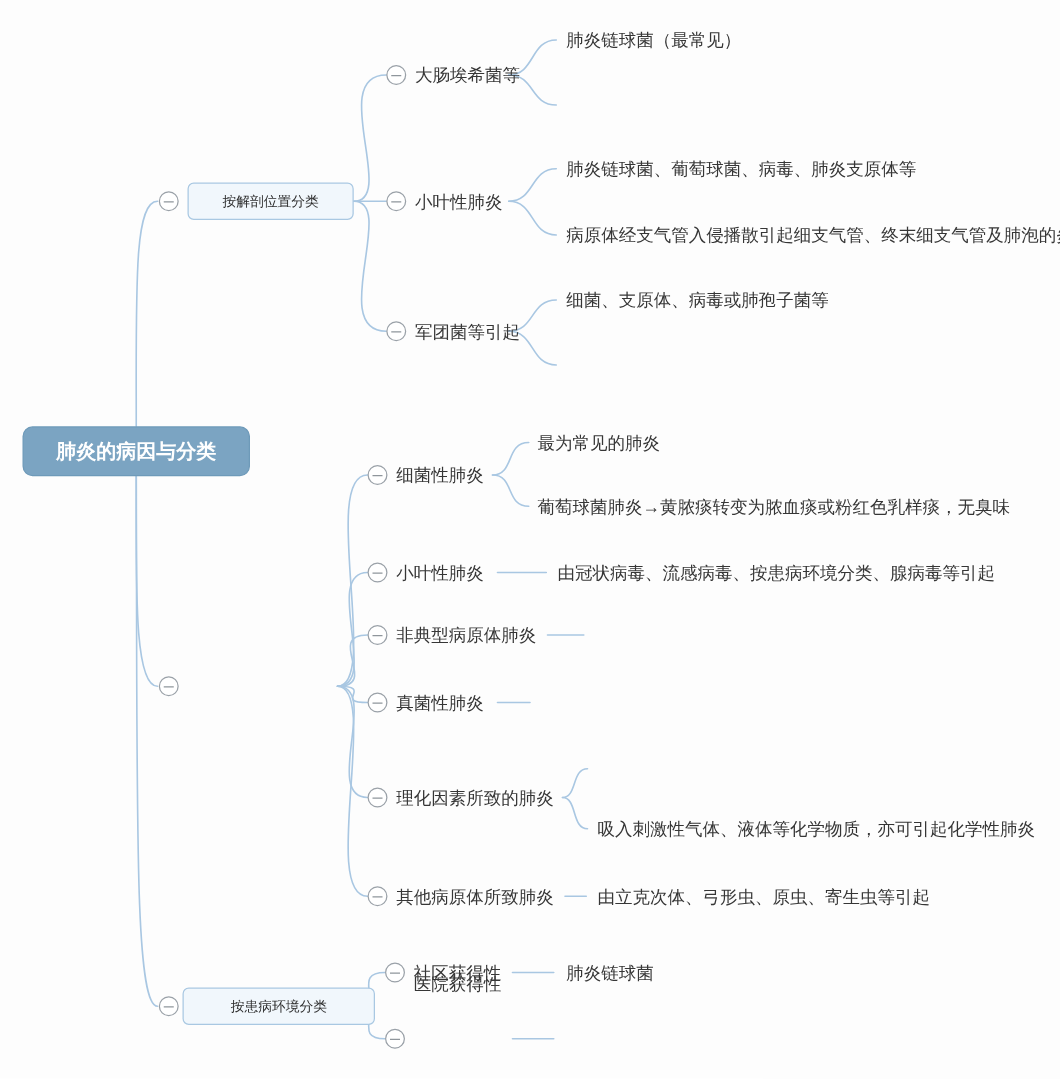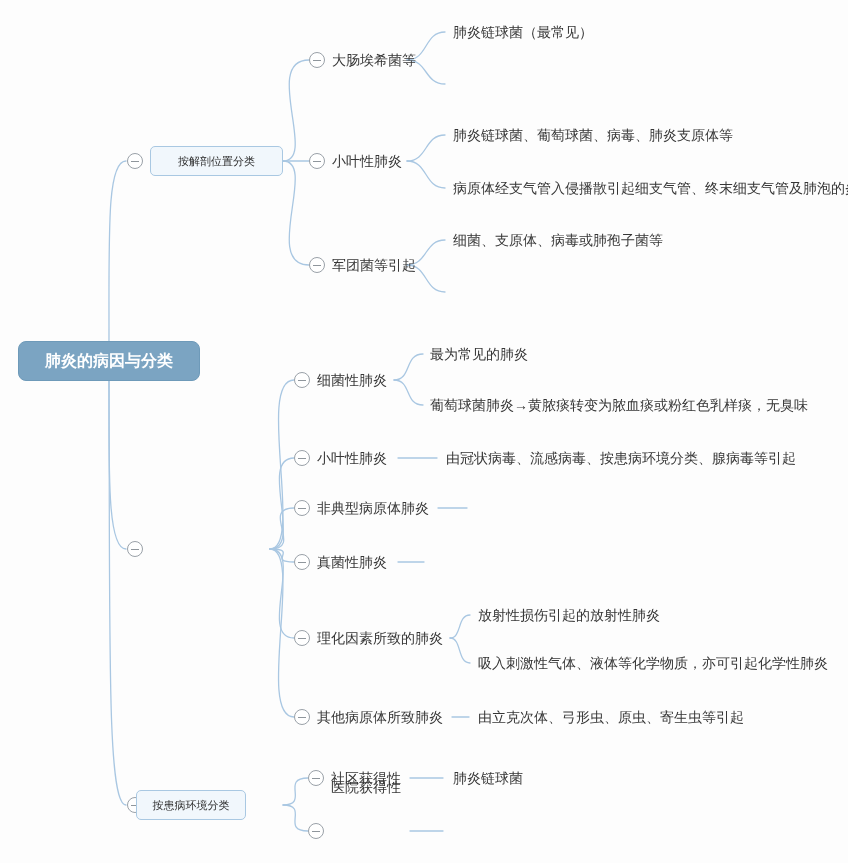--- a/index.html
+++ b/index.html
@@ -116,39 +116,38 @@
       <span class="minus"></span>
     </div>
   <div class="collapse" style="left:316px;top:778px">
       <span class="minus"></span>
     </div>
   <div class="collapse" style="left:316px;top:831px">
       <span class="minus"></span>
     </div>
 
   <div class="branch-topic" style="left:150px;top:161px;width:133px">按解剖位置分类</div>
-  <div class="branch-topic" style="left:136px;top:805px;width:110px">按患病环境分类</div>
+  <div class="branch-topic" style="left:146px;top:805px;width:154px">按患病环境分类</div>
 
   <div class="topic" style="left:332px;top:60px">大肠埃希菌等</div>
   <div class="topic" style="left:332px;top:161px">小叶性肺炎</div>
   <div class="topic" style="left:332px;top:265px">军团菌等引起</div>
   <div class="topic" style="left:317px;top:380px">细菌性肺炎</div>
   <div class="topic" style="left:317px;top:458px">小叶性肺炎</div>
   <div class="topic" style="left:317px;top:508px">非典型病原体肺炎</div>
   <div class="topic" style="left:317px;top:562px">真菌性肺炎</div>
   <div class="topic" style="left:317px;top:638px">理化因素所致的肺炎</div>
   <div class="topic" style="left:317px;top:717px">其他病原体所致肺炎</div>
   <div class="topic" style="left:331px;top:778px">社区获得性</div>
   <div class="topic" style="left:331px;top:787px">医院获得性</div>
 
   <div class="topic" style="left:453px;top:32px">肺炎链球菌（最常见）</div>
   <div class="topic" style="left:453px;top:135px">肺炎链球菌、葡萄球菌、病毒、肺炎支原体等</div>
   <div class="topic" style="left:453px;top:188px">病原体经支气管入侵播散引起细支气管、终末细支气管及肺泡的炎症</div>
   <div class="topic" style="left:453px;top:240px">细菌、支原体、病毒或肺孢子菌等</div>
   <div class="topic" style="left:430px;top:354px">最为常见的肺炎</div>
   <div class="topic" style="left:430px;top:405px">葡萄球菌肺炎→黄脓痰转变为脓血痰或粉红色乳样痰，无臭味</div>
   <div class="topic" style="left:446px;top:458px">由冠状病毒、流感病毒、按患病环境分类、腺病毒等引起</div>
-  <div class="topic" style="left:478px;top:615px">放射性损伤引起的放射性肺炎</div>
   <div class="topic" style="left:478px;top:717px">由立克次体、弓形虫、原虫、寄生虫等引起</div>
   <div class="topic" style="left:478px;top:663px">吸入刺激性气体、液体等化学物质，亦可引起化学性肺炎</div>
   <div class="topic" style="left:453px;top:778px">肺炎链球菌</div>
 
 </div>
 
 </body></html>

